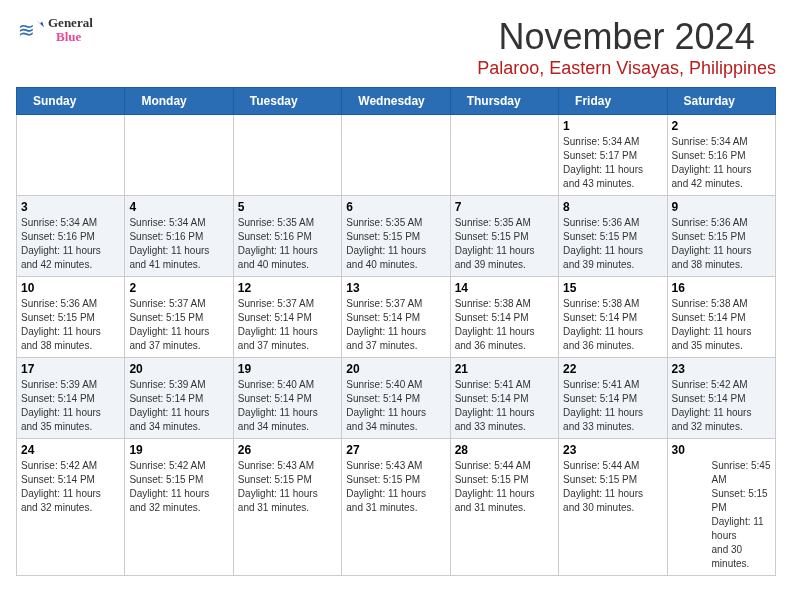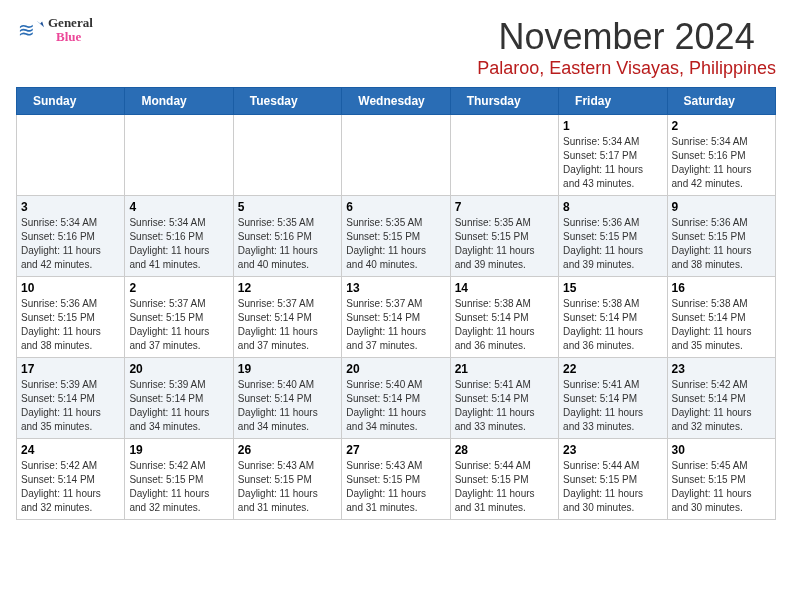--- a/index.html
+++ b/index.html
@@ -343,20 +343,20 @@
         </td>
         <td>
           <span class="day-num">23</span>
           <div class="day-info" style="white-space: pre-line;">Sunrise: 5:44 AM
 Sunset: 5:15 PM
 Daylight: 11 hours
 and 30 minutes.</div>
         </td>
         <td>
           <span class="day-num">30</span>
-          <div class="day-info" style="white-space: pre-line;">Sunrise: 5:45 AM
+          <div class="day-info" style="white-space: pre-line; margin-left: 40px;">Sunrise: 5:45 AM
 Sunset: 5:15 PM
 Daylight: 11 hours
 and 30 minutes.</div>
         </td>
       </tr>
     </tbody>
 </table>
 
 </body></html>

